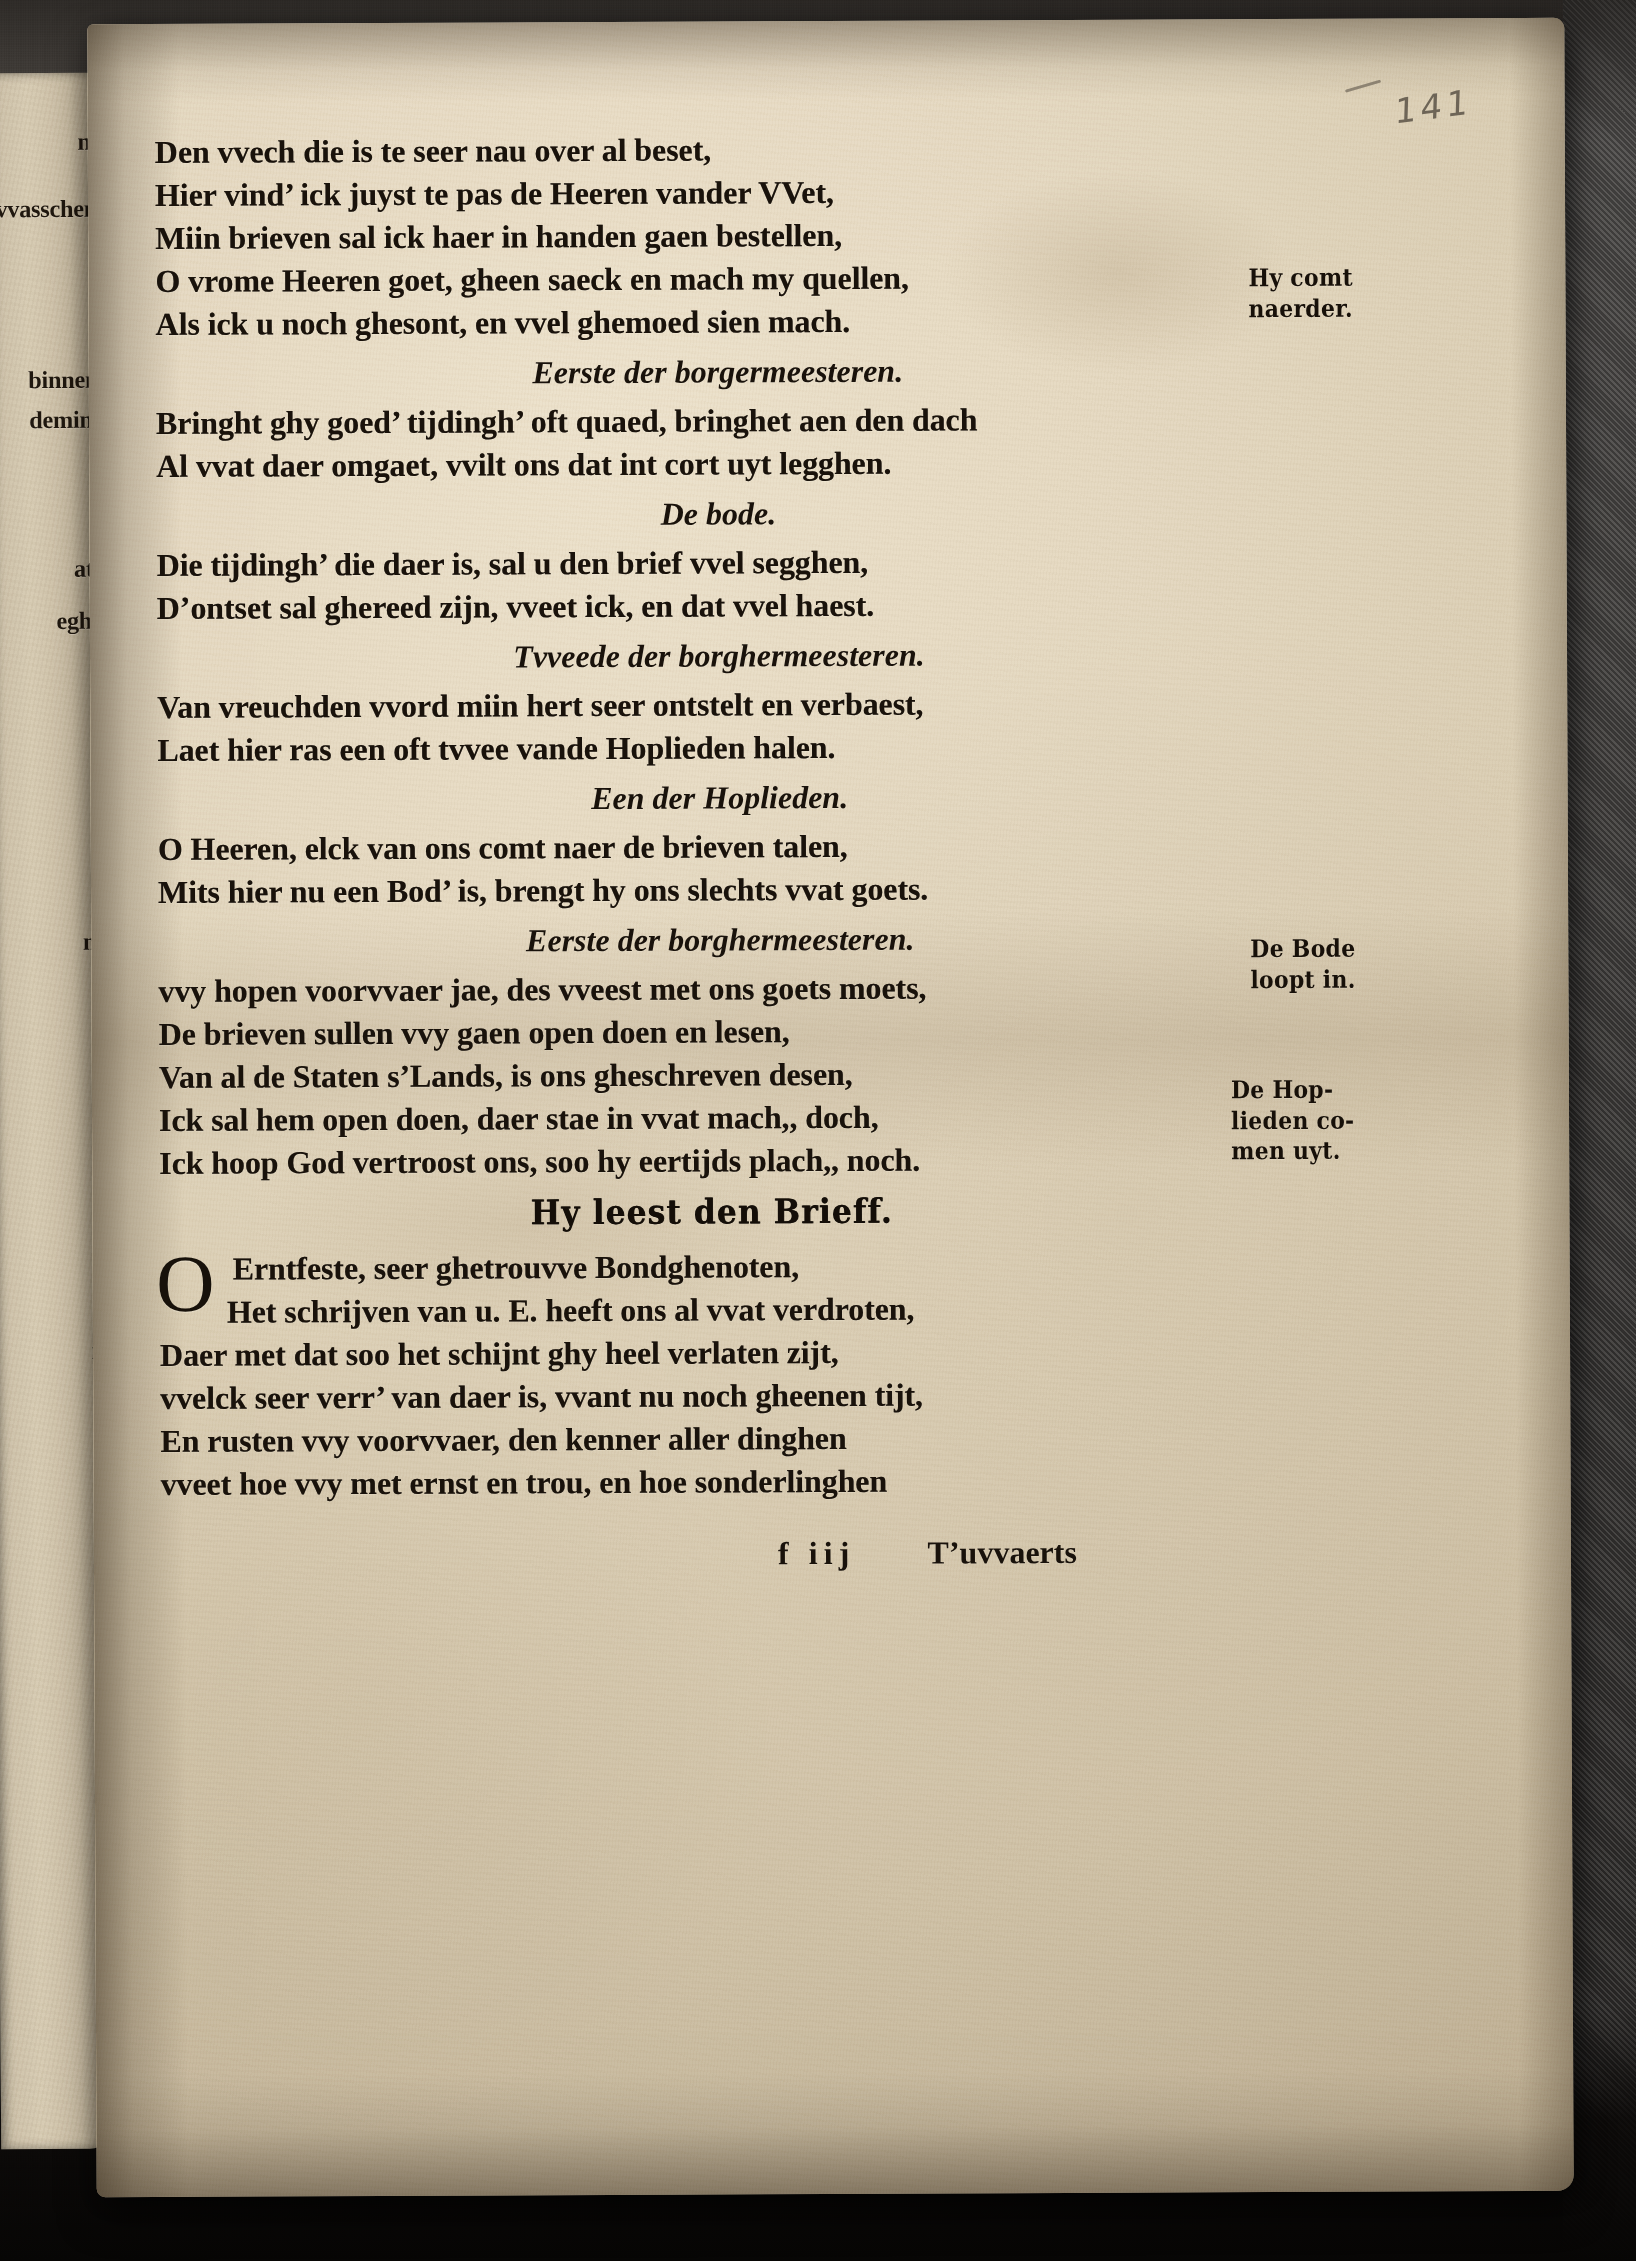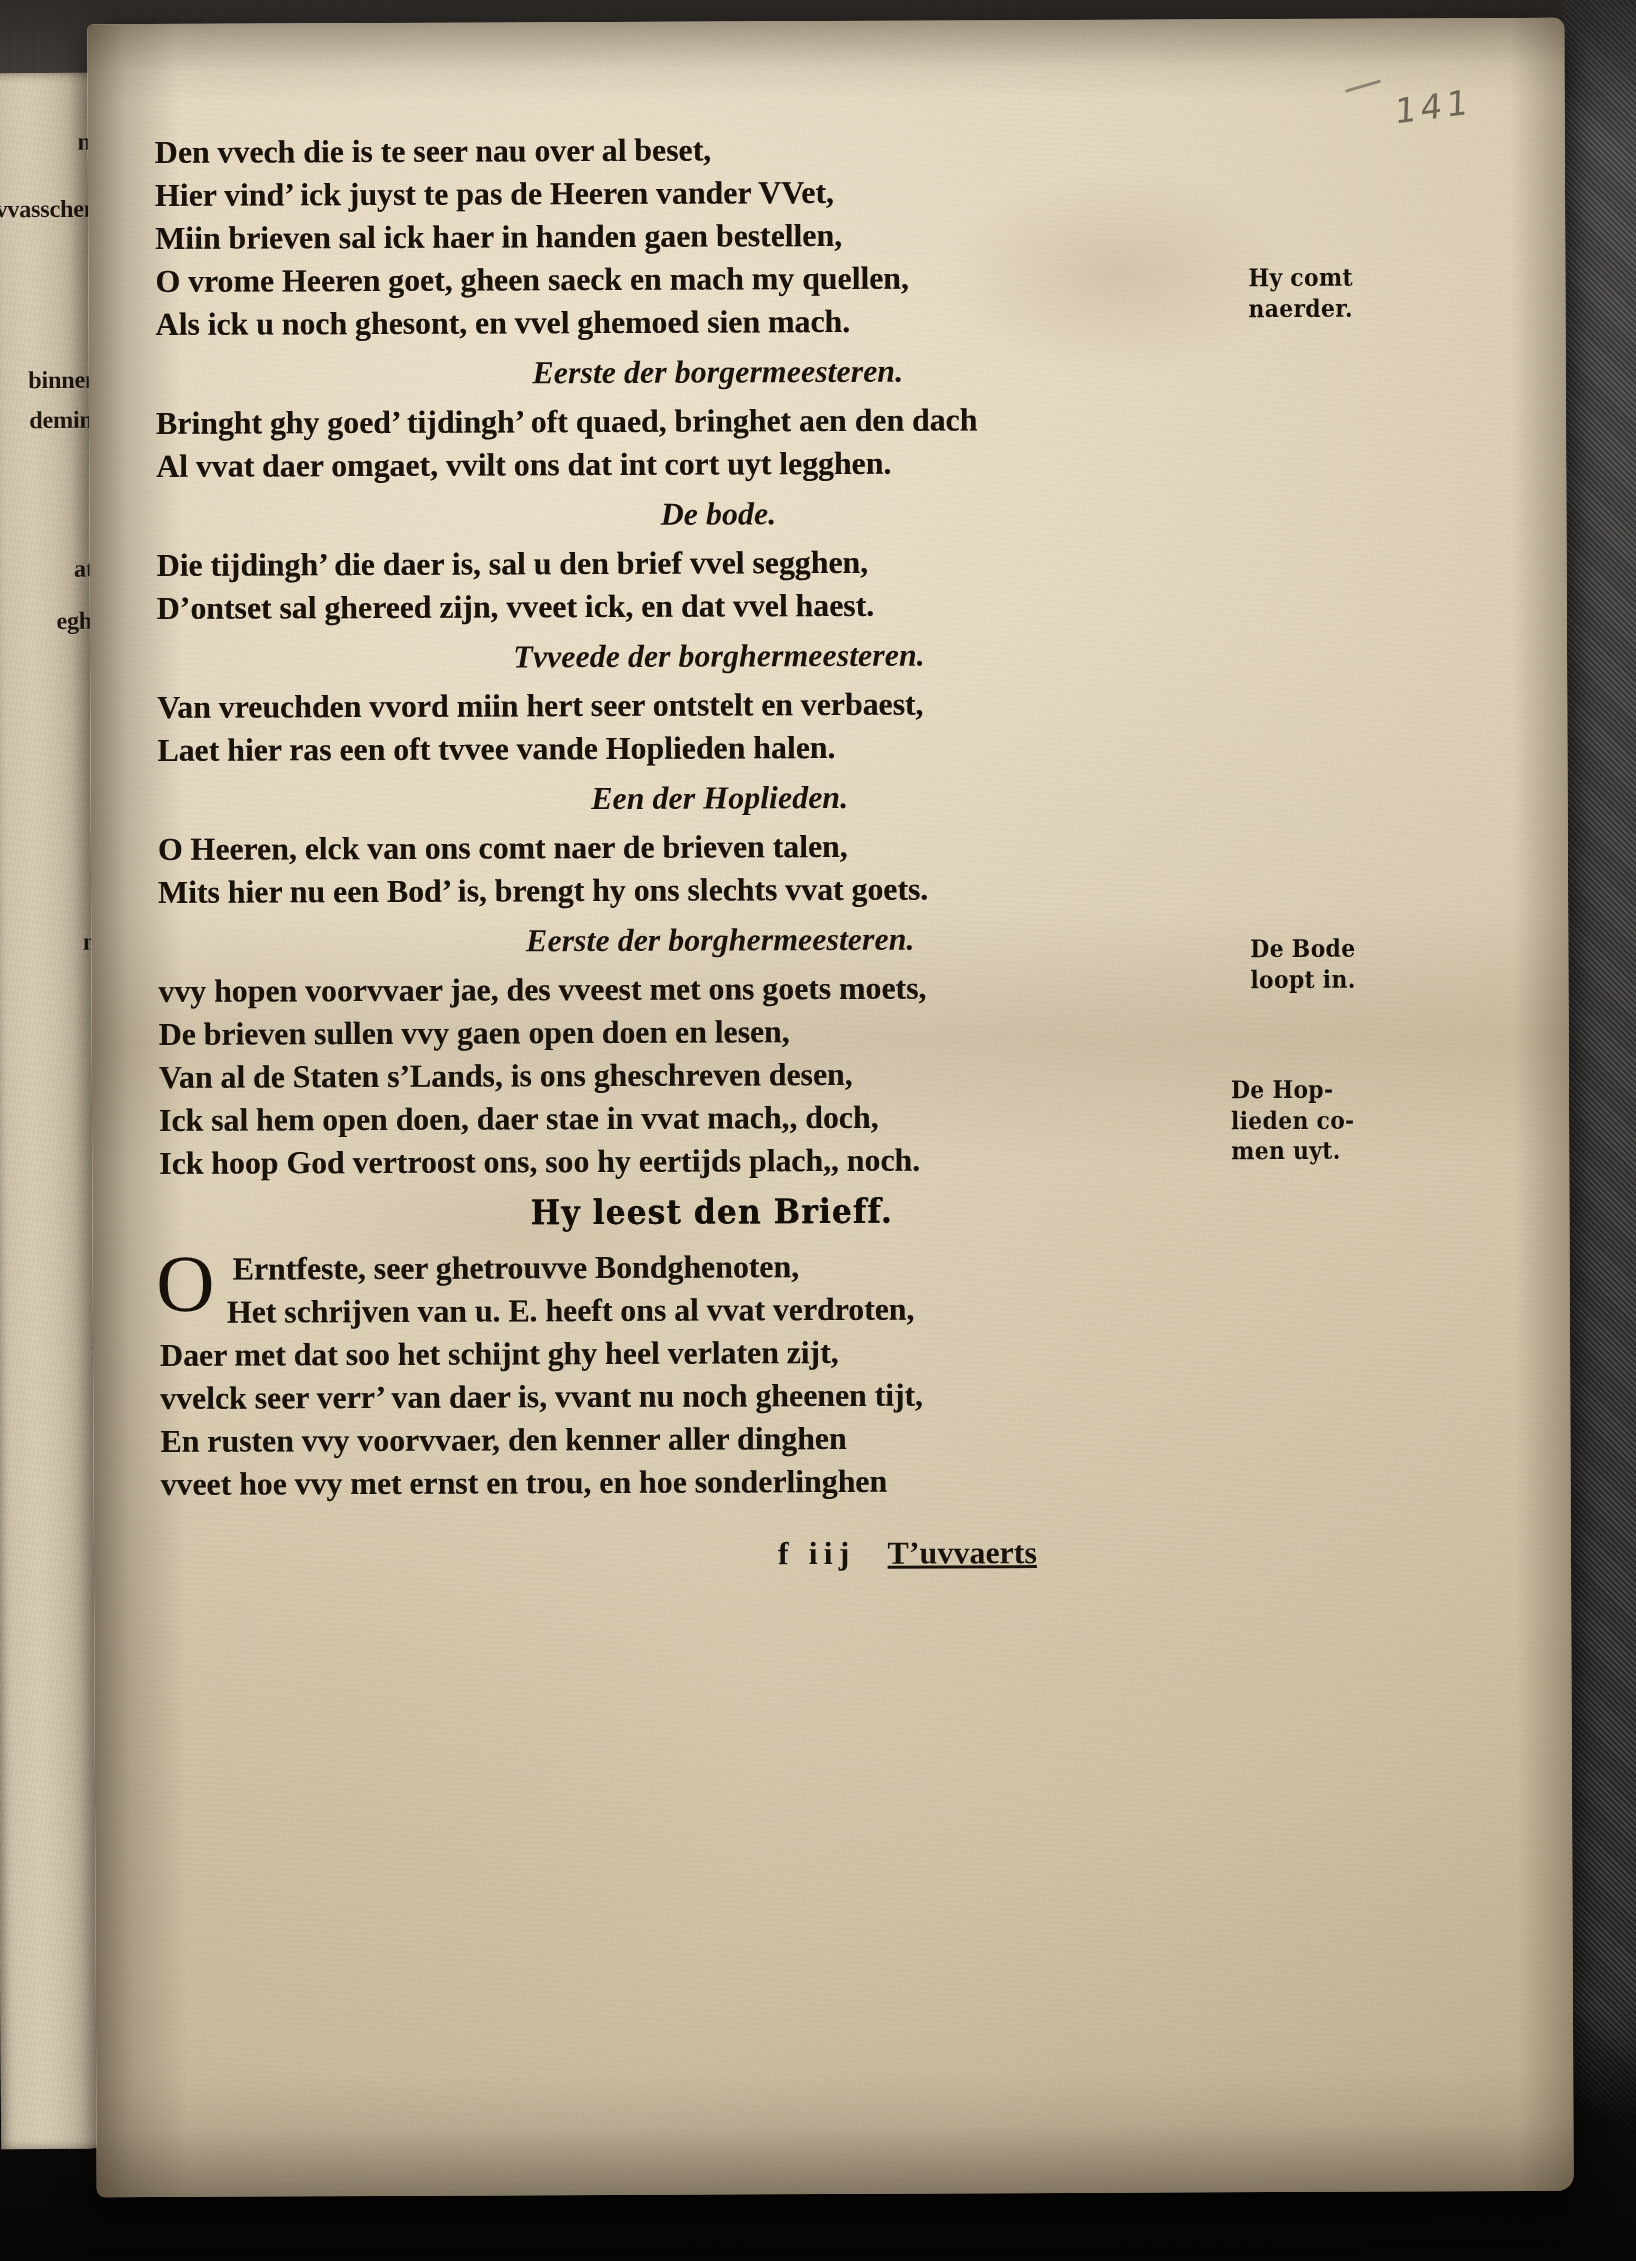--- a/index.html
+++ b/index.html
@@ -213,21 +213,21 @@
     margin-top: 32px;
     padding-left: 617px;
     color: #19120b;
     font-family: "Liberation Serif", serif;
     font-size: 32px;
     font-weight: 600;
     white-space: nowrap;
     text-shadow: 0 0.6px 0 rgba(255,250,238,.25);
   }
   .colophon .sig { letter-spacing: 6.1px; }
-  .colophon .catch { margin-left: 32px; text-decoration: underline; }
+  .colophon .catch { margin-left: 72px; }
 
   
   .margin-note {
     position: absolute;
     color: #171009;
     font-family: "DejaVu Serif", serif;
     font-weight: 700;
     font-size: 24.4px;
     line-height: 30.5px;
     letter-spacing: 0.3px;

